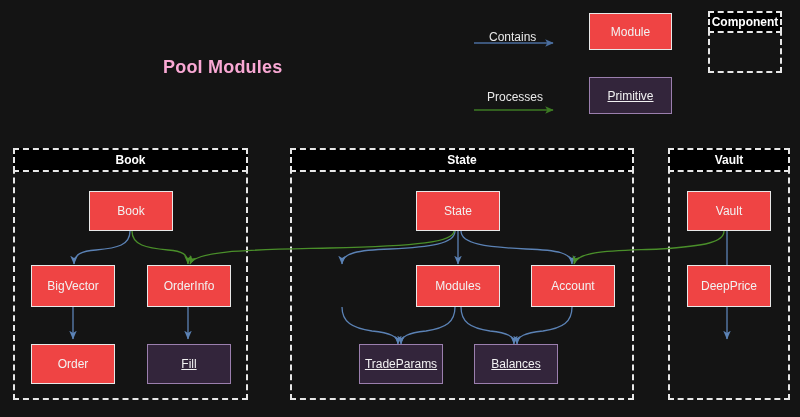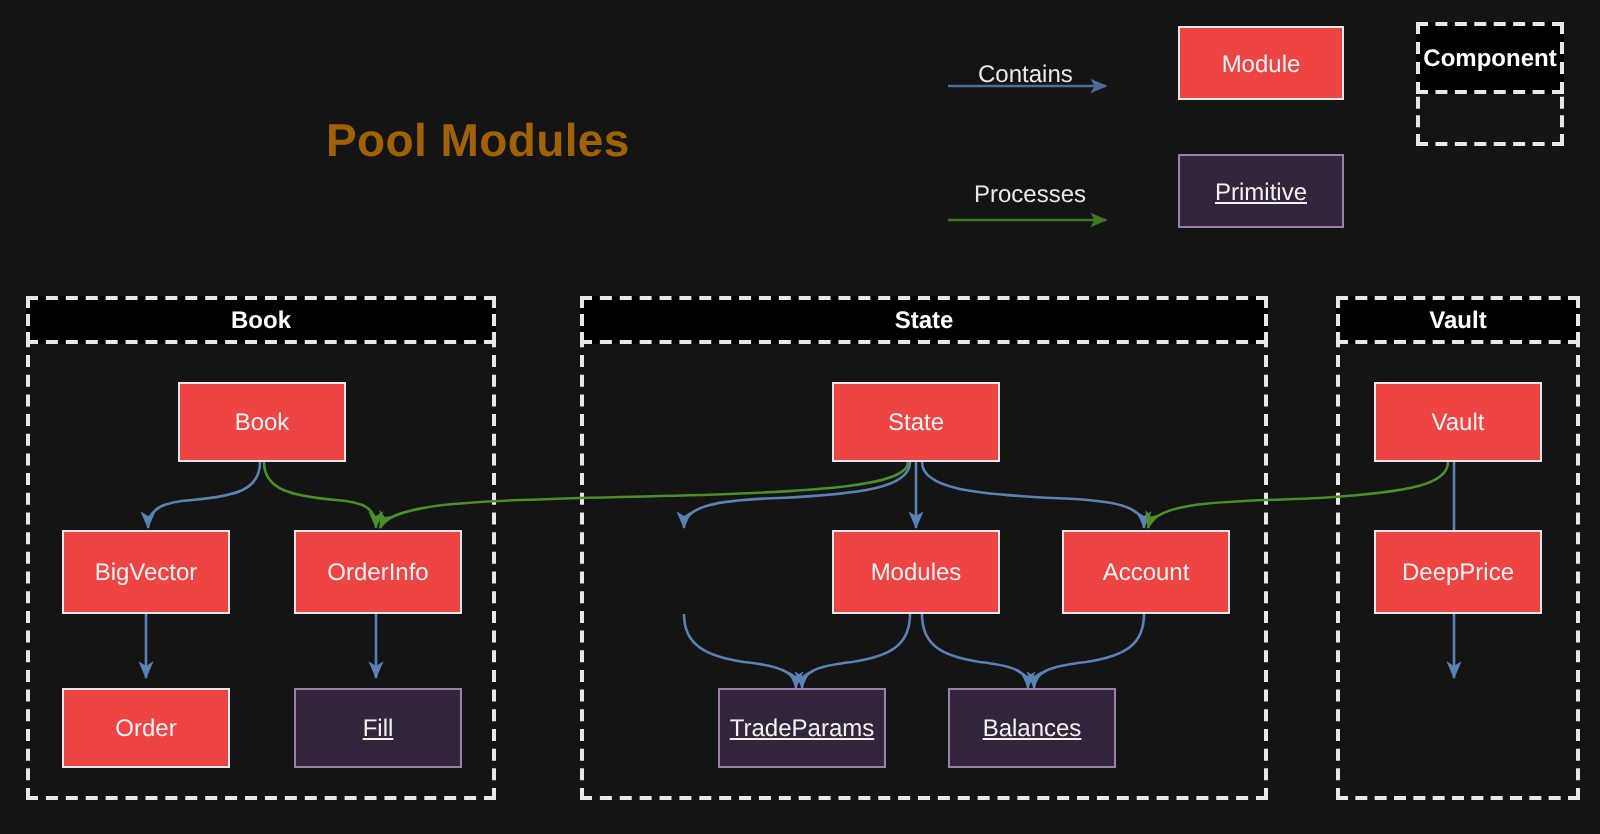--- a/index.html
+++ b/index.html
@@ -10,23 +10,23 @@
     position: relative;
     width: 800px; height: 417px;
     background: #141414;
     font-family: "Liberation Sans", sans-serif;
     overflow: hidden;
   }
   
   #title {
     position: absolute;
     left: 163px; top: 57px;
-    font-size: 23px;
+    font-size: 18px;
     font-weight: bold;
-    color: #a16207;
+    color: #f9a8d4;
     letter-spacing: .2px;
     white-space: nowrap;
   }
   
   .node {
     position: absolute;
     box-sizing: border-box;
     display: flex;
     align-items: center;
     justify-content: center;
@@ -126,21 +126,21 @@
 
   <div class="node module" style="left:589px; top:13px; width:83px; height:37px;">
     <span>Module</span>
   </div>
 
   <div class="node primitive" style="left:589px; top:77px; width:83px; height:37px;">
     <span>Primitive</span>
   </div>
 
   <div class="comp-box" style="left:708px; top:11px; width:74px; height:62px;"></div>
-  <div class="comp-header" style="left:708px; top:11px; width:74px; height:36px;">
+  <div class="comp-header" style="left:708px; top:11px; width:74px; height:22px;">
     <span>Component</span>
   </div>
 
   <div class="group" style="left:13px; top:148px; width:235px; height:252px;"></div>
   <div class="group-header" style="left:13px; top:148px; width:235px; height:24px;">
     <span>Book</span>
   </div>
 
   <div class="group" style="left:290px; top:148px; width:344px; height:252px;"></div>
   <div class="group-header" style="left:290px; top:148px; width:344px; height:24px;">

